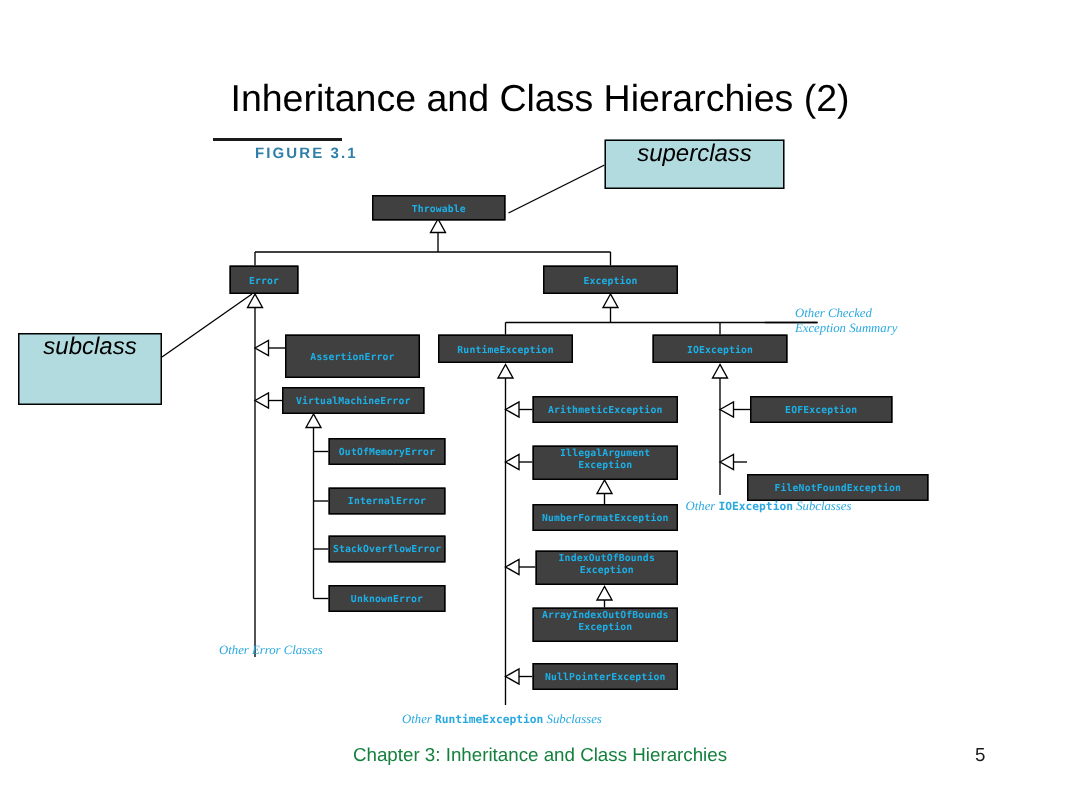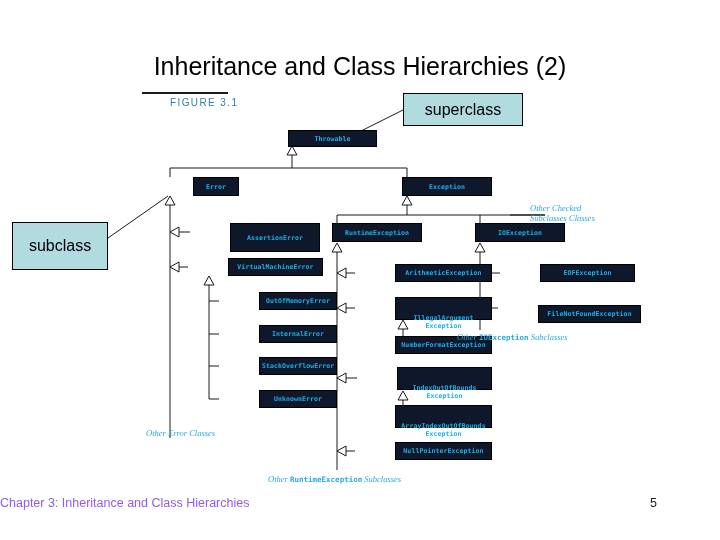--- a/index.html
+++ b/index.html
@@ -38,21 +38,21 @@
   }
   #figure-rule {
     width: 86px;
     height: 2px;
     background: #1b1b1b;
     margin-bottom: 3px;
   }
   #figure-number {
     font-family: "Liberation Sans", sans-serif;
     font-size: 10px;
-    font-weight: normal;
+    font-weight: bold;
     letter-spacing: 1.4px;
     color: #2f7fa8;
     line-height: 12px;
     padding-left: 28px;
   }
   #figure-subtitle {
     font-family: "Liberation Sans", sans-serif;
     font-size: 10.5px;
     color: #262626;
     line-height: 14px;
@@ -62,23 +62,24 @@
 
   
   .callout {
     position: absolute;
     background: #b2dbe0;
     border: 1px solid #000000;
     font-family: "Liberation Sans", sans-serif;
     font-size: 16px;
     color: #000000;
     display: flex;
-    align-items: center;
+    align-items: flex-start;
     justify-content: center;
     box-sizing: border-box;
+    font-style: italic;
   }
   #callout-superclass {
     left: 403px;
     top: 93px;
     width: 120px;
     height: 33px;
   }
   #callout-subclass {
     left: 12px;
     top: 222px;
@@ -91,39 +92,38 @@
     position: absolute;
     left: 0;
     top: 0;
     width: 720px;
     height: 540px;
   }
 
   
   .cls {
     position: absolute;
-    background: #0f172a;
+    background: #404040;
     border: 1px solid #000000;
     box-sizing: border-box;
     display: flex;
     align-items: center;
     justify-content: center;
     text-align: center;
     font-family: "DejaVu Sans Mono", monospace;
     font-size: 6.5px;
     font-weight: bold;
     color: #1cb0e8;
     line-height: 8px;
     letter-spacing: 0.1px;
     padding: 0 2px;
-    margin-left: 40px;
   }
   .cls.two-line {
     align-items: flex-start;
-    padding-top: 16px;
+    padding-top: 0;
   }
   .cls.two-line .ln2 {
     display: block;
   }
   .cls span.inner {
     display: block;
     width: 100%;
   }
 
   
@@ -142,23 +142,24 @@
     font-size: 7.5px;
     font-weight: bold;
   }
 
   
   #footer-text {
     position: absolute;
     left: 0;
     top: 496px;
     width: 720px;
+    text-align: center;
     font-family: "Liberation Sans", sans-serif;
     font-size: 12.5px;
-    color: #8b5cf6;
+    color: #15803d;
   }
   #footer-page {
     position: absolute;
     left: 650px;
     top: 496px;
     width: 30px;
     text-align: left;
     font-family: "Liberation Sans", sans-serif;
     font-size: 12.5px;
     color: #1a1a1a;
@@ -316,27 +317,27 @@
 </div>
 
 <div class="cls" id="box-null-pointer-exception" style="left:355px;top:442px;width:97px;height:18px;">
   <span class="inner">NullPointerException</span>
 </div>
 
 <div class="cls" id="box-eof-exception" style="left:500px;top:264px;width:95px;height:18px;">
   <span class="inner">EOFException</span>
 </div>
 
-<div class="cls" id="box-file-not-found-exception" style="left:498px;top:305px;width:103px;height:18px;">
+<div class="cls" id="box-file-not-found-exception" style="left:498px;top:316px;width:121px;height:18px;">
   <span class="inner">FileNotFoundException</span>
 </div>
 
 <div class="note" id="note-other-checked" style="left:530px;top:203px;">
   <span>Other Checked</span><br>
-  <span>Subclasses Classes</span>
+  <span>Exception Summary</span>
 </div>
 
 <div class="note" id="note-other-error" style="left:146px;top:428px;">
   <span>Other Error Classes</span>
 </div>
 
 <div class="note" id="note-other-io" style="left:457px;top:332px;">
   <span>Other </span><span class="mono">IOException</span><span> Subclasses</span>
 </div>
 

